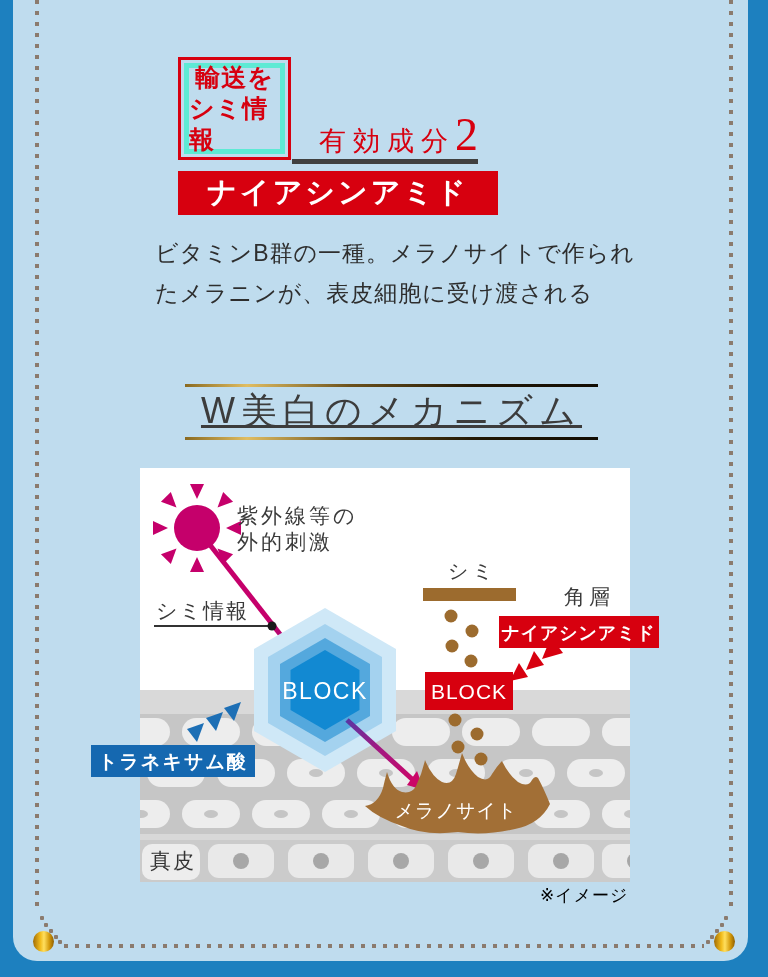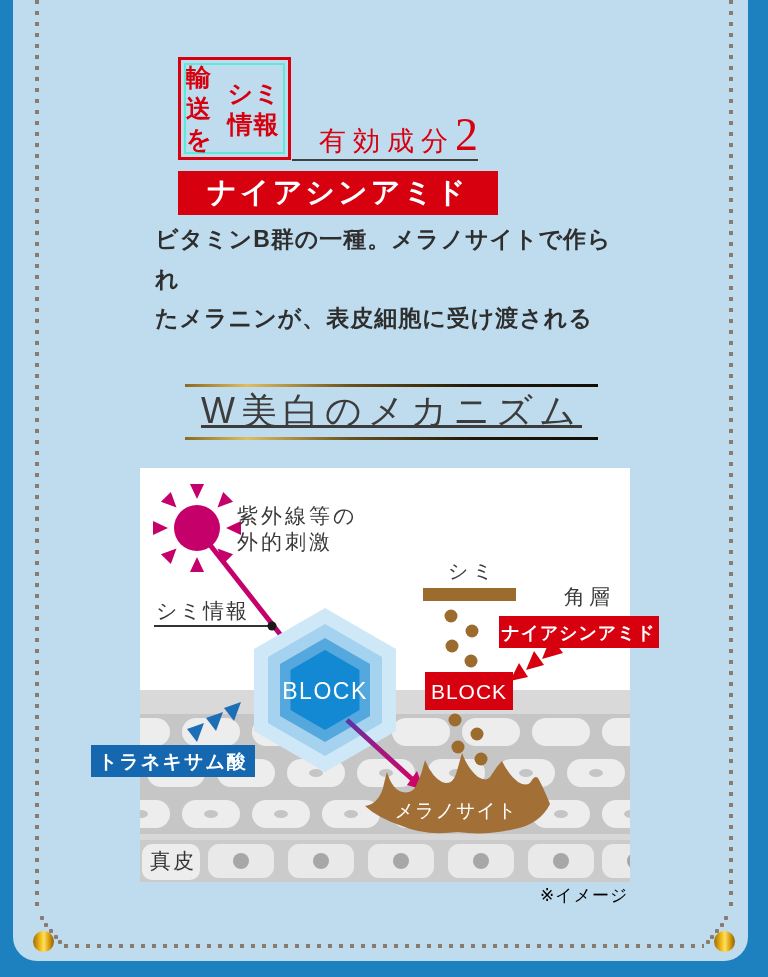--- a/index.html
+++ b/index.html
@@ -16,36 +16,36 @@
   .dotline-v{position:absolute;top:0;width:4px;height:912px;
     background:repeating-linear-gradient(to bottom,#8b7b6e 0 4px,transparent 4px 11px);}
   .dotline-h{position:absolute;top:944px;left:64px;width:640px;height:4px;
     background:repeating-linear-gradient(to right,#8b7b6e 0 4px,transparent 4px 11px);}
   .corner-dots{position:absolute;width:4px;height:4px;background:#8b7b6e;border-radius:1px;}
   .gold-dot{position:absolute;width:21px;height:21px;border-radius:50%;
     background:linear-gradient(90deg,#a06c05,#f2bc1c 35%,#ffdf5e 52%,#d3990a 78%,#8f5f02);}
   
   .badge{position:absolute;left:178px;top:57px;width:113px;height:103px;
     border:3px solid #d7000f;box-sizing:border-box;padding:3px;}
-  .badge-inner{width:100%;height:100%;border:2px solid #5eead4;box-sizing:border-box;
-    display:flex;justify-content:center;align-items:center;}
+  .badge-inner{width:100%;height:100%;border:5px solid #5eead4;box-sizing:border-box;
+    display:flex;flex-direction:column;justify-content:center;align-items:center;}
   .badge-inner div{color:#d7000f;font-weight:700;font-size:25px;line-height:31px;letter-spacing:1px;}
   
   .seibun{position:absolute;left:292px;top:112px;width:186px;height:46px;
-    border-bottom:2px solid #404040;display:flex;align-items:baseline;justify-content:flex-end;
+    border-bottom:5px solid #404040;display:flex;align-items:baseline;justify-content:flex-end;
     padding-bottom:1px;box-sizing:content-box;}
   .seibun .lbl{color:#d7000f;font-size:27px;letter-spacing:7px;font-weight:500;}
   .seibun .num{color:#d7000f;font-size:46px;font-family:"Liberation Serif","DejaVu Serif",serif;line-height:1;}
   
   .name-box{position:absolute;left:178px;top:171px;width:320px;height:44px;background:#d7000f;
     display:flex;align-items:center;justify-content:center;}
   .name-box span{color:#fff;font-weight:700;font-size:29px;letter-spacing:3px;}
   
-  .desc{position:absolute;left:155px;top:220px;width:480px;color:#2e2e2e;
-    font-size:23px;line-height:39.5px;letter-spacing:1px;font-weight:700;}
+  .desc{position:absolute;left:155px;top:234px;width:480px;color:#2e2e2e;
+    font-size:23px;line-height:39.5px;letter-spacing:1px;font-weight:400;}
   
   .mech{position:absolute;left:185px;top:384px;width:413px;text-align:center;}
   .mech .rule{height:3px;background:linear-gradient(90deg,#8a6a20 0%,#e0bd62 15%,#6b511c 40%,#221805 70%,#120d04 100%);}
   .mech .ttl{font-size:36px;letter-spacing:6px;color:#3c3c3c;padding:4px 0 6px 0;line-height:40px;text-decoration:underline;}
   
   .diagram{position:absolute;left:140px;top:468px;width:490px;height:414px;}
   .diagram svg{overflow:visible;display:block;}
   .footnote{position:absolute;left:540px;top:884px;font-size:17px;color:#000000;letter-spacing:1px;}
 </style>
 </head>

